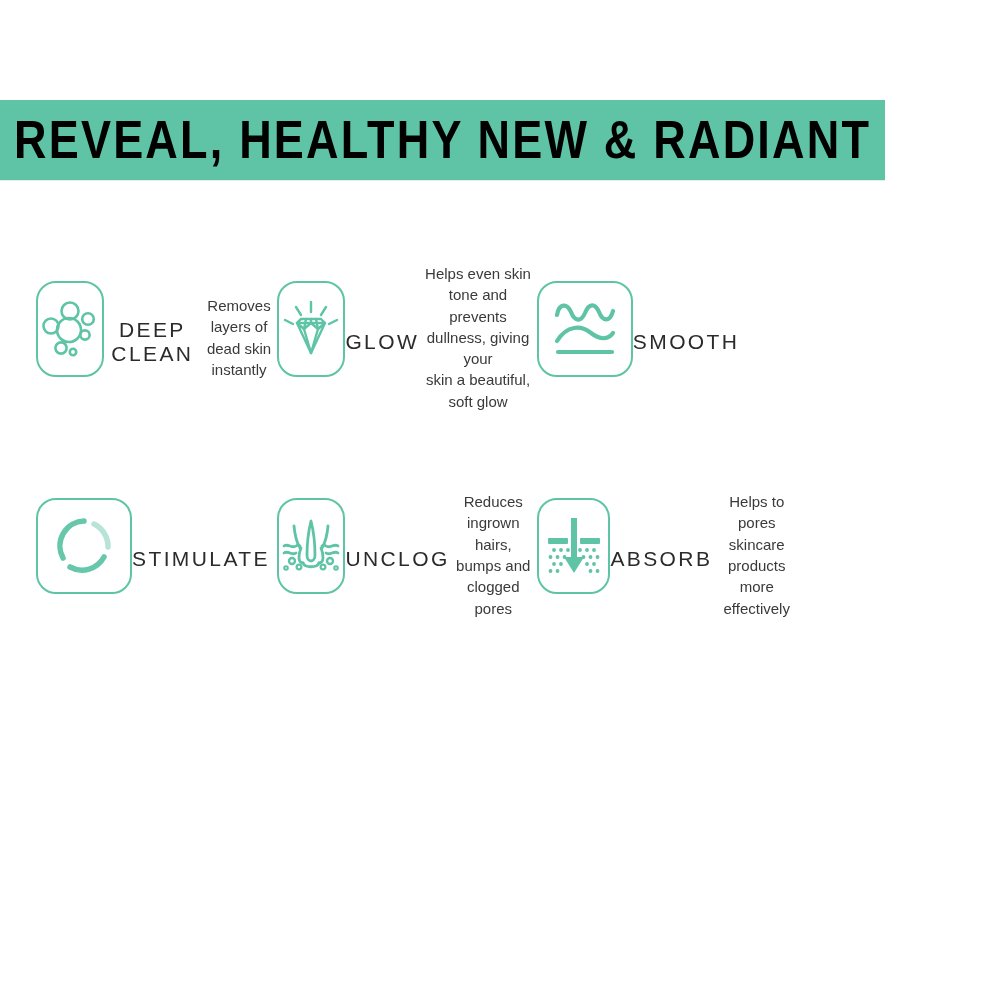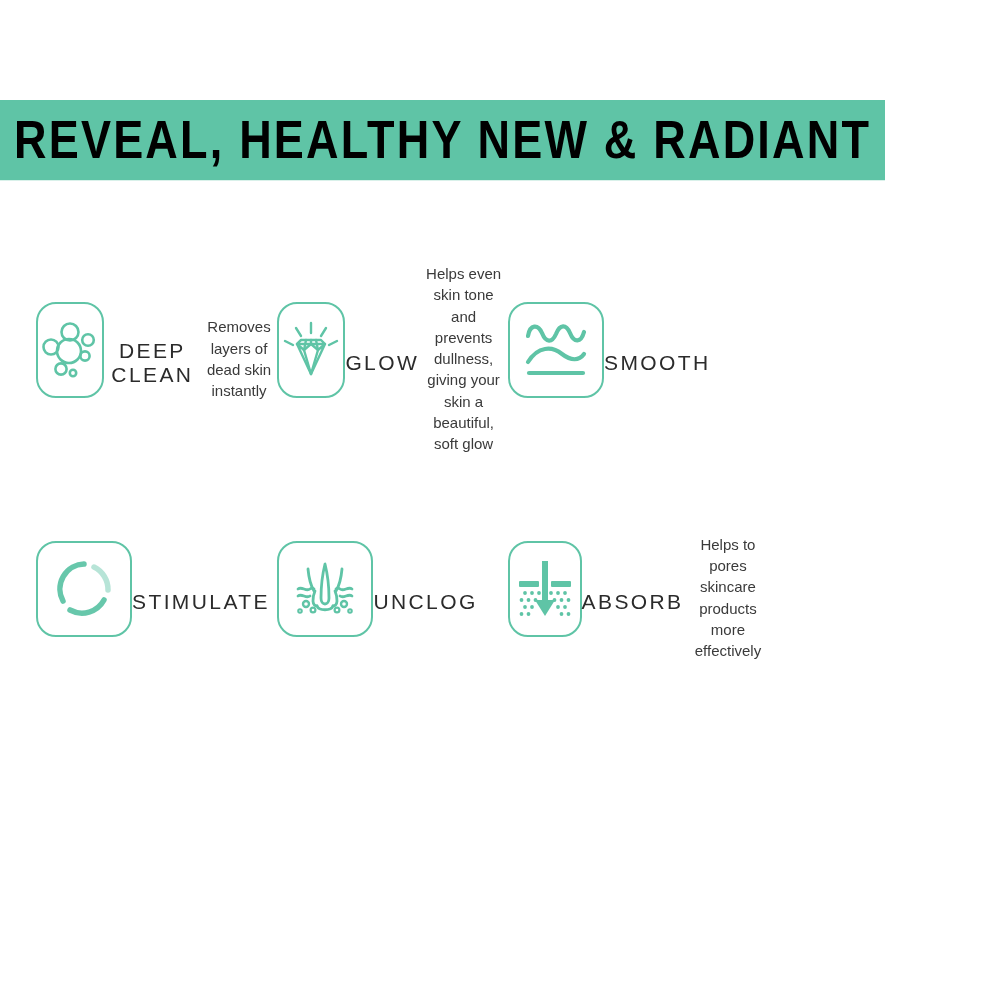--- a/index.html
+++ b/index.html
@@ -200,20 +200,23 @@
             <circle cx="13" cy="46" r="3" stroke-width="2.4"></circle>
             <circle cx="20" cy="52" r="2.4" stroke-width="2.2"></circle>
             <circle cx="7" cy="53" r="1.8" stroke-width="2"></circle>
             <circle cx="51" cy="46" r="3" stroke-width="2.4"></circle>
             <circle cx="44" cy="52" r="2.4" stroke-width="2.2"></circle>
             <circle cx="57" cy="53" r="1.8" stroke-width="2"></circle>
           </svg>
         </span>
       </div>
       <div class="feature-title">UNCLOG</div>
+      <div class="feature-desc">Reduces ingrown hairs,
+bumps and clogged
+pores</div>
     </div>
 
     <div class="feature">
       <div class="icon-frame">
         <span>
           <svg width="64" height="62" viewBox="0 0 64 62" fill="none">
             <g fill="#5FC4A6">
               <rect x="6" y="23" width="20" height="6" rx="1"></rect>
               <rect x="38" y="23" width="20" height="6" rx="1"></rect>
               <rect x="29" y="3" width="6" height="44"></rect>

